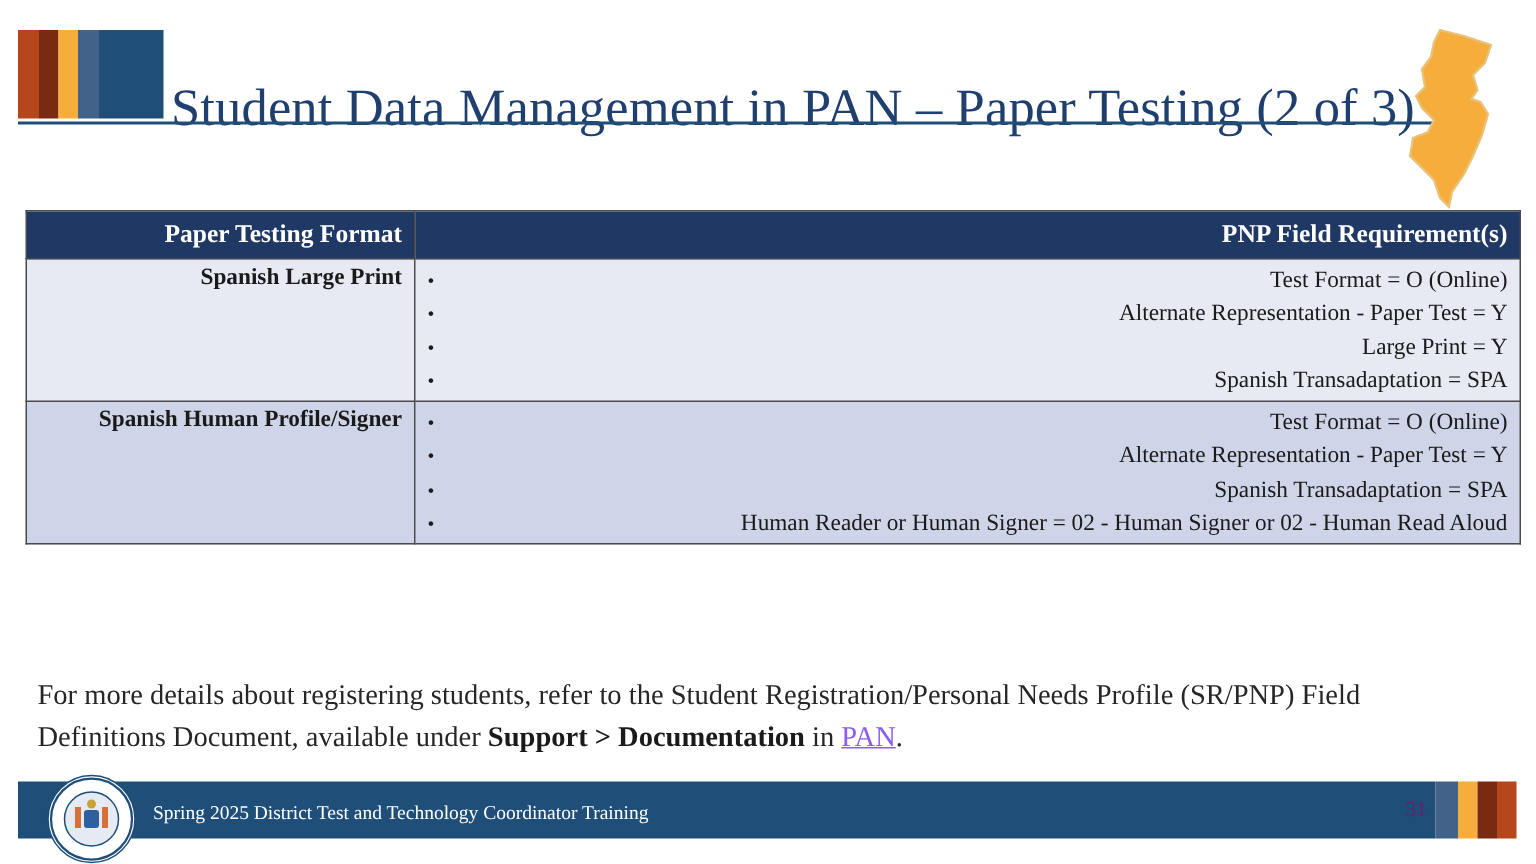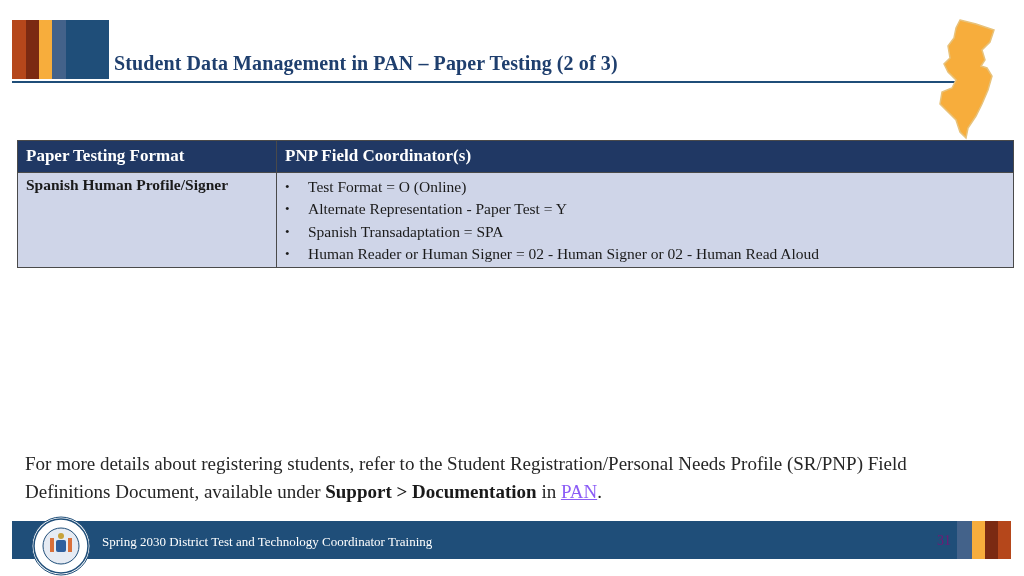--- a/index.html
+++ b/index.html
@@ -3,28 +3,28 @@
 <meta charset="utf-8">
 <style>
   html, body { margin: 0; padding: 0; }
   body {
     width: 1024px; height: 576px; background: #ffffff; position: relative; overflow: hidden;
     font-family: "Liberation Serif", "DejaVu Serif", serif; color: #1a1a1a;
   }
   .brand-bars { position: absolute; left: 12px; top: 20px; height: 59px; display: flex; }
   .brand-bars span { display: block; height: 100%; }
   .title {
-    position: absolute; left: 114px; top: 52px; font-size: 20px; font-weight: bold; color: #1f3f6e;
+    position: absolute; left: 114px; top: 52px; font-size: 35px; font-weight: normal; color: #1f3f6e;
     white-space: nowrap; letter-spacing: 0.1px;
   }
   .title-rule { position: absolute; left: 12px; top: 81px; width: 960px; height: 2px; background: #1f4e79; }
   .nj-map { position: absolute; left: 930px; top: 16px; width: 78px; height: 124px; }
 
   .table { position: absolute; left: 17px; top: 140px; width: 997px; border-collapse: collapse; font-size: 15.5px; }
-  .table th, .table td { border: 1px solid #4a4a4a; vertical-align: top; text-align: left; }
+  .table th, .table td { border: 1px solid #4a4a4a; vertical-align: top; text-align: right; }
   .table th {
     background: #203864; color: #ffffff; font-weight: bold; font-size: 17px; padding: 5px 8px; height: 21px;
   }
   .table td { padding: 3px 8px 2px 8px; }
   .table td.fmt { font-weight: bold; width: 242px; }
   .row-a td { background: #cfd5e8; }
   .row-b td { background: #e7e9f3; }
   .table ul { margin: 0; padding: 0; list-style: none; }
   .table li { position: relative; padding-left: 23px; line-height: 22.3px; }
   .table li::before { content: "\2022"; position: absolute; left: 0; top: 0; font-size: 13px; }
@@ -57,24 +57,35 @@
 <div class="title-rule"></div>
 
 <svg class="nj-map" viewBox="0 0 78 124">
   <path d="M30 4 L46 8 L64 14 L60 26 L52 34 L55 44 L51 50 L57 52 L62 60 L58 74 L52 88 L46 100 L38 112 L36 122 L30 116 L26 104 L18 96 L10 88 L12 76 L22 72 L26 64 L18 56 L14 48 L20 42 L18 30 L24 22 L26 12 Z" fill="#f7ad3c" stroke="#e8c27a" stroke-width="1.5"></path>
 </svg>
 
 <table class="table">
   <thead>
     <tr>
       <th>Paper Testing Format</th>
-      <th>PNP Field Coordinator(s)</th>
+      <th>PNP Field Requirement(s)</th>
     </tr>
   </thead>
   <tbody>
+    <tr class="row-b">
+      <td class="fmt">Spanish Large Print</td>
+      <td>
+        <ul>
+          <li>Test Format = O (Online)</li>
+          <li>Alternate Representation - Paper Test = Y</li>
+          <li>Large Print = Y</li>
+          <li>Spanish Transadaptation = SPA</li>
+        </ul>
+      </td>
+    </tr>
     <tr class="row-a">
       <td class="fmt">Spanish Human Profile/Signer</td>
       <td>
         <ul>
           <li>Test Format = O (Online)</li>
           <li>Alternate Representation - Paper Test = Y</li>
           <li>Spanish Transadaptation = SPA</li>
           <li>Human Reader or Human Signer = 02 - Human Signer or 02 - Human Read Aloud</li>
         </ul>
       </td>
@@ -89,20 +100,20 @@
 <div class="footer-band"></div>
 <svg class="seal" viewBox="0 0 60 60">
   <circle cx="30" cy="30" r="29" fill="#ffffff" stroke="#1f4e79" stroke-width="1"></circle>
   <circle cx="30" cy="30" r="27" fill="none" stroke="#1f4e79" stroke-width="1.5"></circle>
   <circle cx="30" cy="30" r="18" fill="#e6ebf3" stroke="#1f4e79" stroke-width="1"></circle>
   <rect x="25" y="24" width="10" height="12" rx="2" fill="#2e5f9e"></rect>
   <rect x="19" y="22" width="4" height="14" fill="#d9703a"></rect>
   <rect x="37" y="22" width="4" height="14" fill="#d9703a"></rect>
   <circle cx="30" cy="20" r="3" fill="#c7a23a"></circle>
 </svg>
-<div class="footer-text">Spring 2030 District Test and Technology Coordinator Training</div>
+<div class="footer-text">Spring 2025 District Test and Technology Coordinator Training</div>
 <div class="page-num">31</div>
 <div class="footer-bars">
   <span style="width:15px;background:#43628a"></span>
   <span style="width:13px;background:#f7ad3c"></span>
   <span style="width:13px;background:#7b2a12"></span>
   <span style="width:13px;background:#b5471b"></span>
 </div>
 
 </body></html>

